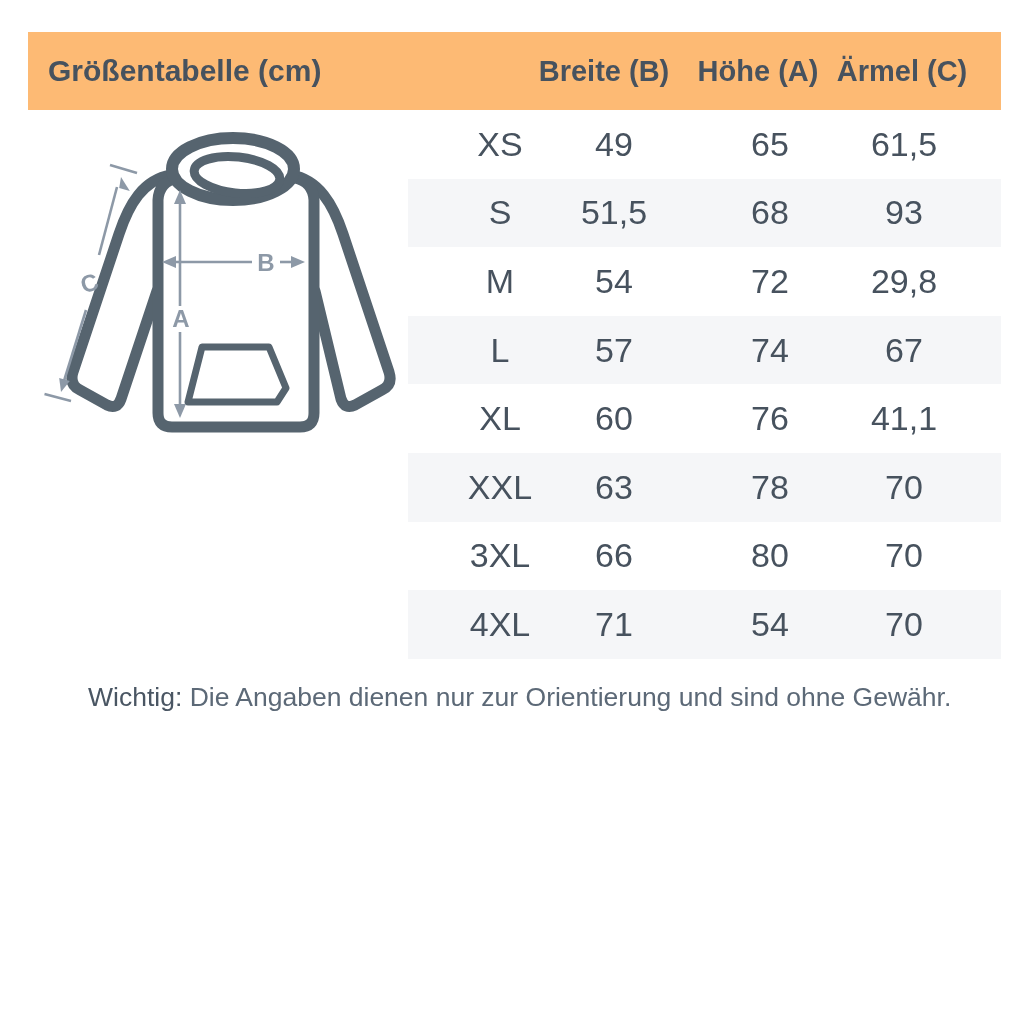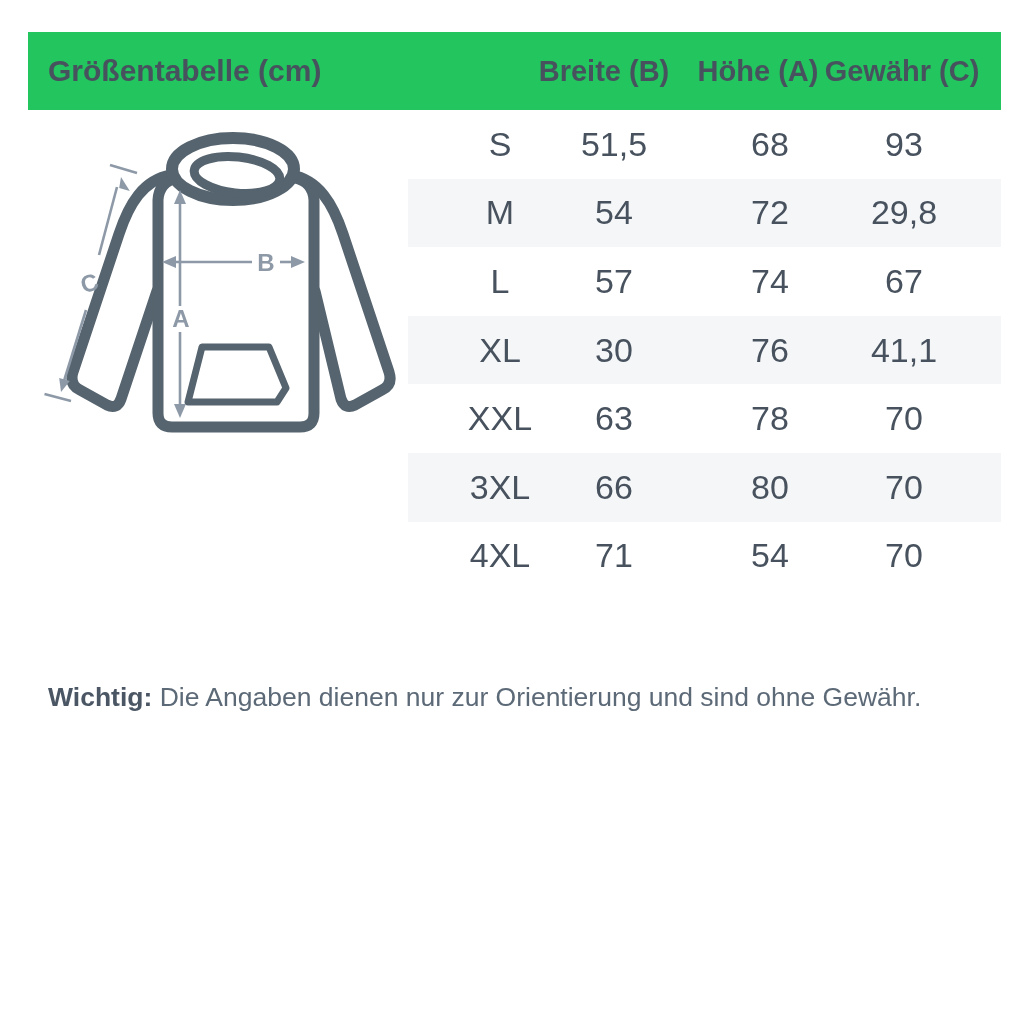--- a/index.html
+++ b/index.html
@@ -2,21 +2,21 @@
 <html><head>
 <meta charset="utf-8">
 <style>
   html,body{margin:0;padding:0;}
   body{
     width:1024px;height:1024px;position:relative;background:#ffffff;
     font-family:"Liberation Sans", sans-serif;color:#47525e;overflow:hidden;
   }
   .header-band{
     position:absolute;left:28px;top:32px;width:973px;height:78px;
-    background:#22c55e;
+    background:#fdba74;
   }
   .header-title{
     position:absolute;left:20px;top:0;height:78px;display:flex;align-items:center;
     font-size:30px;font-weight:bold;color:#47525e;white-space:nowrap;
   }
   .header-col{
     position:absolute;top:0;height:78px;display:flex;align-items:center;
     transform:translateX(-50%);font-size:29px;font-weight:bold;color:#47525e;white-space:nowrap;
   }
   .hcol-b{left:576px;} .hcol-h{left:730px;} .hcol-c{left:874px;}
@@ -31,30 +31,30 @@
     transform:translateX(-50%);font-size:34px;color:#47525e;white-space:nowrap;
   }
   .c0{left:92px;} .c1{left:206px;} .c2{left:362px;} .c3{left:496px;}
 
   .diagram{position:absolute;left:40px;top:120px;width:380px;height:330px;}
 
   .footer{
     position:absolute;left:48px;top:675px;width:930px;
     font-size:26.5px;line-height:44px;color:#5c6977;
   }
-  .footer .bold{font-weight:bold;color:#4a5663;}
+  .footer .bold{font-weight:normal;color:#4a5663;margin-left:40px;}
 </style>
 </head>
 <body>
 
 <div class="header-band">
   <div class="header-title">Größentabelle (cm)</div>
   <div class="header-col hcol-b">Breite (B)</div>
   <div class="header-col hcol-h">Höhe (A)</div>
-  <div class="header-col hcol-c">Gewähr (C)</div>
+  <div class="header-col hcol-c">Ärmel (C)</div>
 </div>
 
 <svg class="diagram" viewBox="0 0 380 330">
   <g fill="none" stroke="#56646f" stroke-width="11" stroke-linecap="round" stroke-linejoin="round">
 
     <path d="M 131 55 C 103 60 89 84 79 114 L 33 252 Q 29 265 40 270 L 67 285 Q 77 290 81 279 L 117 171"></path>
 
     <path d="M 251 55 C 279 60 293 84 303 114 L 349 252 Q 353 265 342 270 L 315 285 Q 305 290 301 279 L 275 171"></path>
 
     <path d="M 137 58 Q 119 62 118 80 L 118 293 Q 118 307 132 307 L 260 307 Q 274 307 274 293 L 274 80 Q 273 62 255 58"></path>
@@ -92,20 +92,26 @@
 
     <g font-family="Liberation Sans, sans-serif" font-size="24" font-weight="600" stroke="none" fill="#8d99a7">
       <text x="141" y="207" text-anchor="middle">A</text>
       <text x="226" y="151" text-anchor="middle">B</text>
       <text transform="translate(52 171) rotate(-18)" text-anchor="middle">C</text>
     </g>
   </g>
 </svg>
 
 <div class="size-table">
+  <div class="trow">
+    <div class="cell c0">XS</div>
+    <div class="cell c1">49</div>
+    <div class="cell c2">65</div>
+    <div class="cell c3">61,5</div>
+  </div>
 
   <div class="trow">
     <div class="cell c0">S</div>
     <div class="cell c1">51,5</div>
     <div class="cell c2">68</div>
     <div class="cell c3">93</div>
   </div>
 
   <div class="trow">
     <div class="cell c0">M</div>
@@ -116,21 +122,21 @@
 
   <div class="trow">
     <div class="cell c0">L</div>
     <div class="cell c1">57</div>
     <div class="cell c2">74</div>
     <div class="cell c3">67</div>
   </div>
 
   <div class="trow">
     <div class="cell c0">XL</div>
-    <div class="cell c1">30</div>
+    <div class="cell c1">60</div>
     <div class="cell c2">76</div>
     <div class="cell c3">41,1</div>
   </div>
 
   <div class="trow">
     <div class="cell c0">XXL</div>
     <div class="cell c1">63</div>
     <div class="cell c2">78</div>
     <div class="cell c3">70</div>
   </div>

